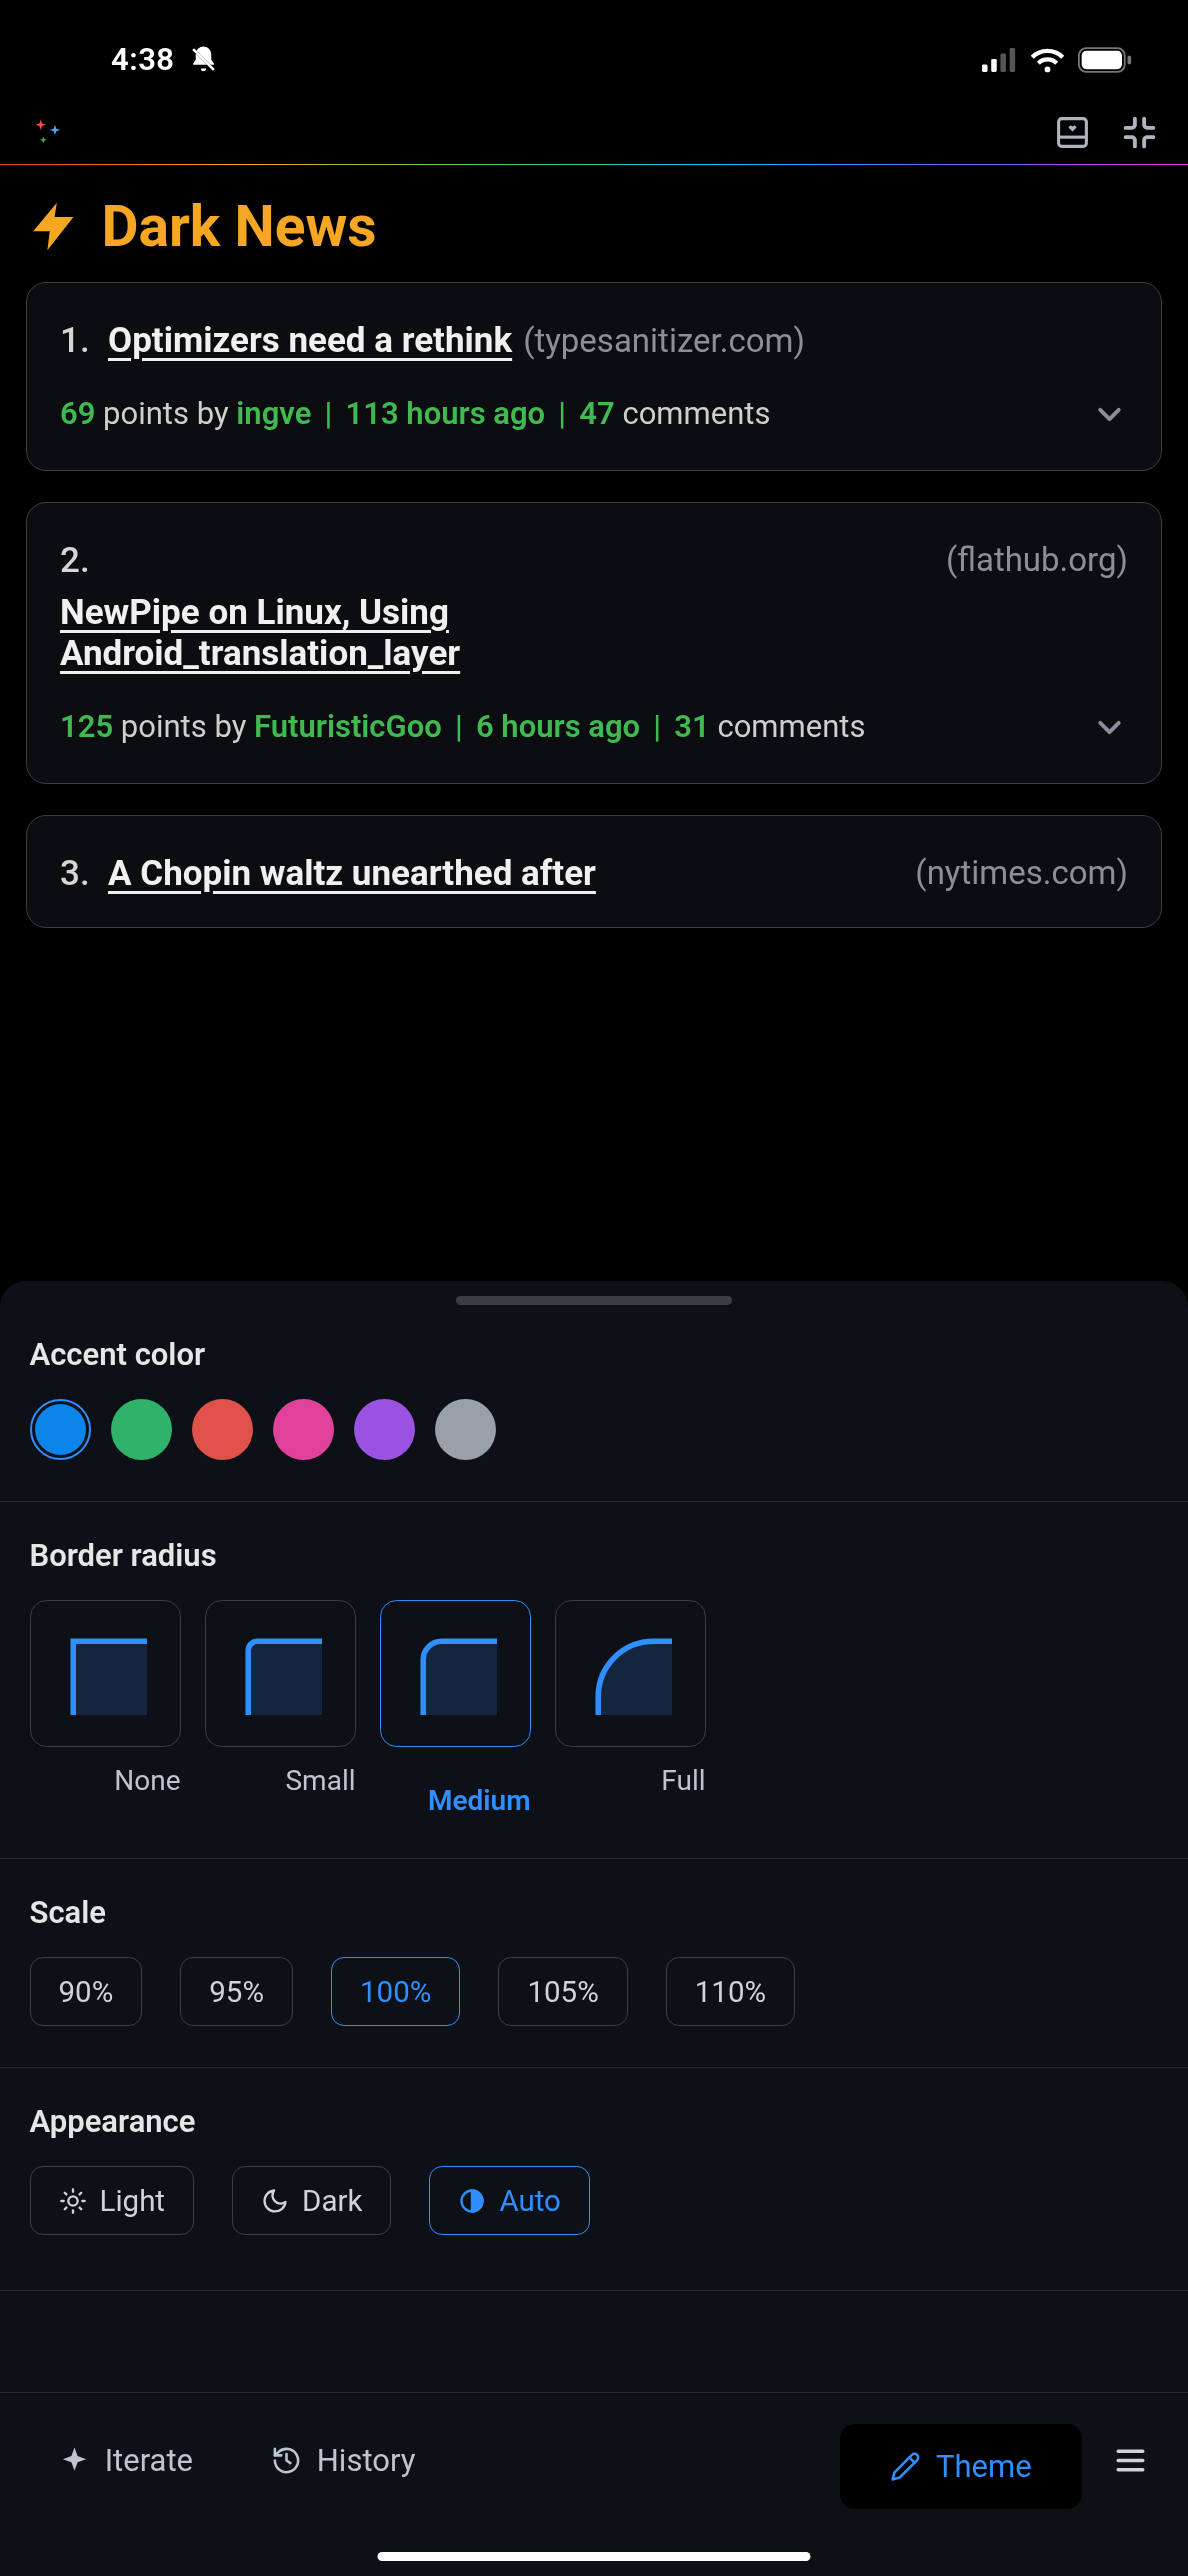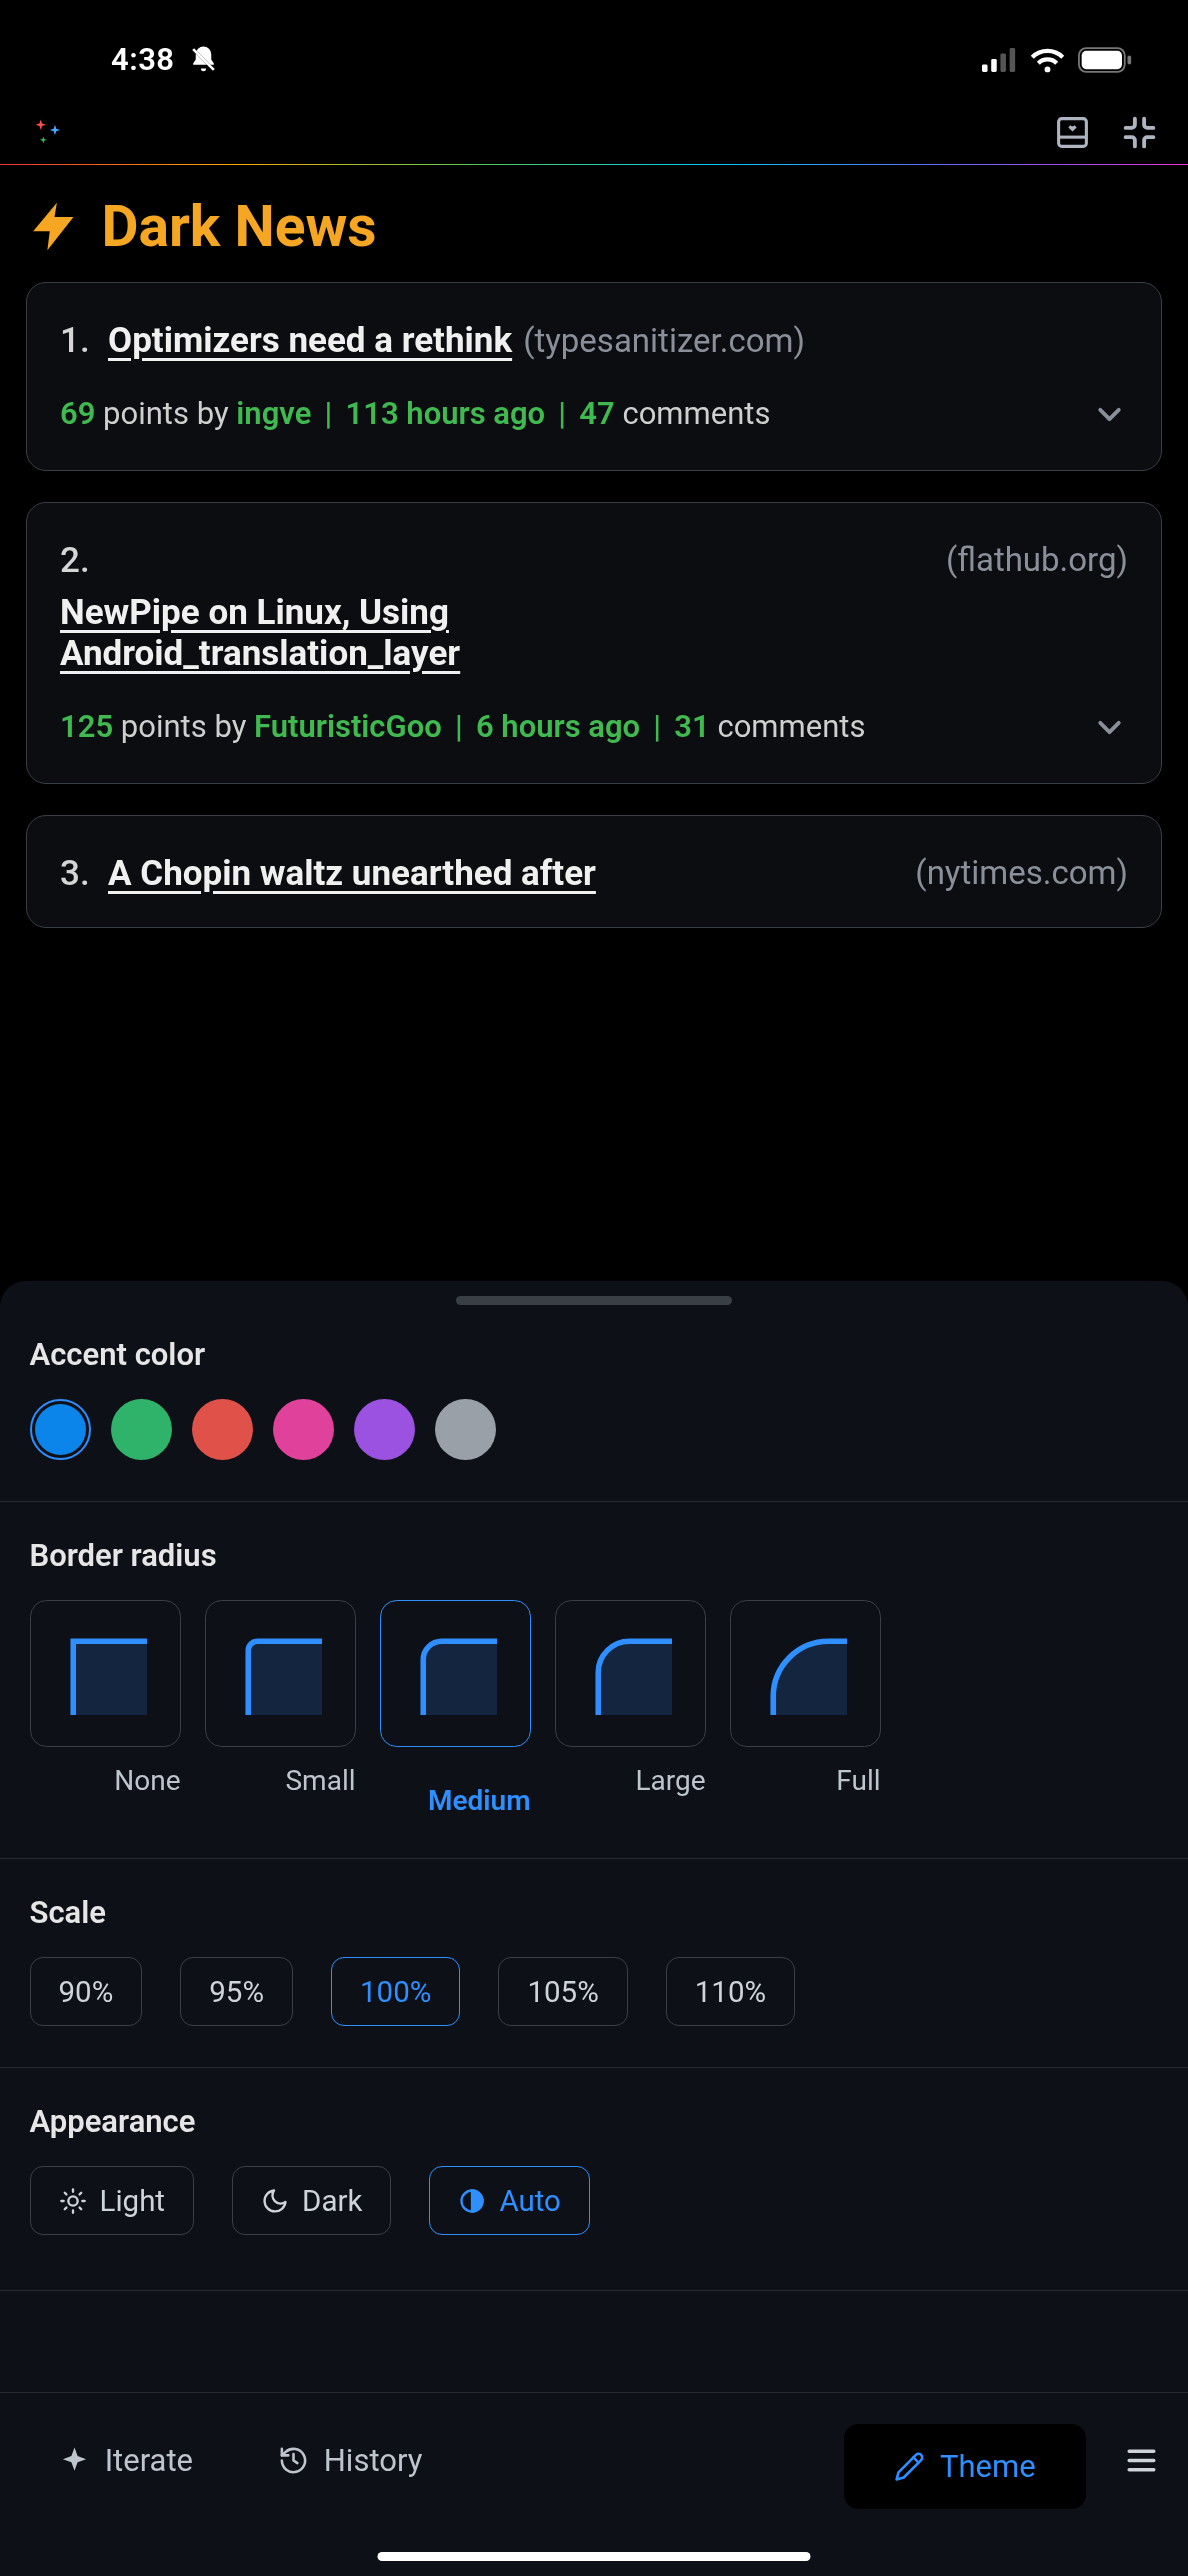--- a/index.html
+++ b/index.html
@@ -152,22 +152,22 @@
 
   
   .bottom-nav {
     position:absolute;
     left:0; right:0; bottom:0;
     height:184px;
     background:#0d1117;
     border-top:0.9px solid #252a31;
     display:flex;
     align-items:flex-start;
-    padding:31px 13px 0 28px;
-    gap:23px;
+    padding:31px 24px 0 28px;
+    gap:16px;
   }
   .nav-btn {
     display:flex; align-items:center; gap:14.7px;
     font-size:31px; color:#bfc5cd;
     padding:18.4px 31px;
     border-radius:14.7px;
   }
   .nav-btn.primary {
     background:#000000;
     color:#2f8fff;
@@ -355,29 +355,20 @@
             <svg width="83" height="83" viewBox="0 0 90 90">
               <path d="M10 90 V30 a20 20 0 0 1 20 -20 H90 V90 Z" fill="#14263f"></path>
               <path d="M10 90 V30 a20 20 0 0 1 20 -20 H90" fill="none" stroke="#2f8fff" stroke-width="6"></path>
             </svg>
           </div>
           <div class="radius-label selected">Medium</div>
         </div>
         <div class="radius-item">
           <div class="radius-box">
             <svg width="83" height="83" viewBox="0 0 90 90">
-              <path d="M10 90 V44 a34 34 0 0 1 34 -34 H90 V90 Z" fill="#14263f"></path>
-              <path d="M10 90 V44 a34 34 0 0 1 34 -34 H90" fill="none" stroke="#2f8fff" stroke-width="6"></path>
-            </svg>
-          </div>
-          <div class="radius-label">Large</div>
-        </div>
-        <div class="radius-item">
-          <div class="radius-box">
-            <svg width="83" height="83" viewBox="0 0 90 90">
               <path d="M10 90 V70 a60 60 0 0 1 60 -60 H90 V90 Z" fill="#14263f"></path>
               <path d="M10 90 V70 a60 60 0 0 1 60 -60 H90" fill="none" stroke="#2f8fff" stroke-width="6"></path>
             </svg>
           </div>
           <div class="radius-label">Full</div>
         </div>
       </div>
   </div>
 
   <div class="section" style="padding-top:35px">

